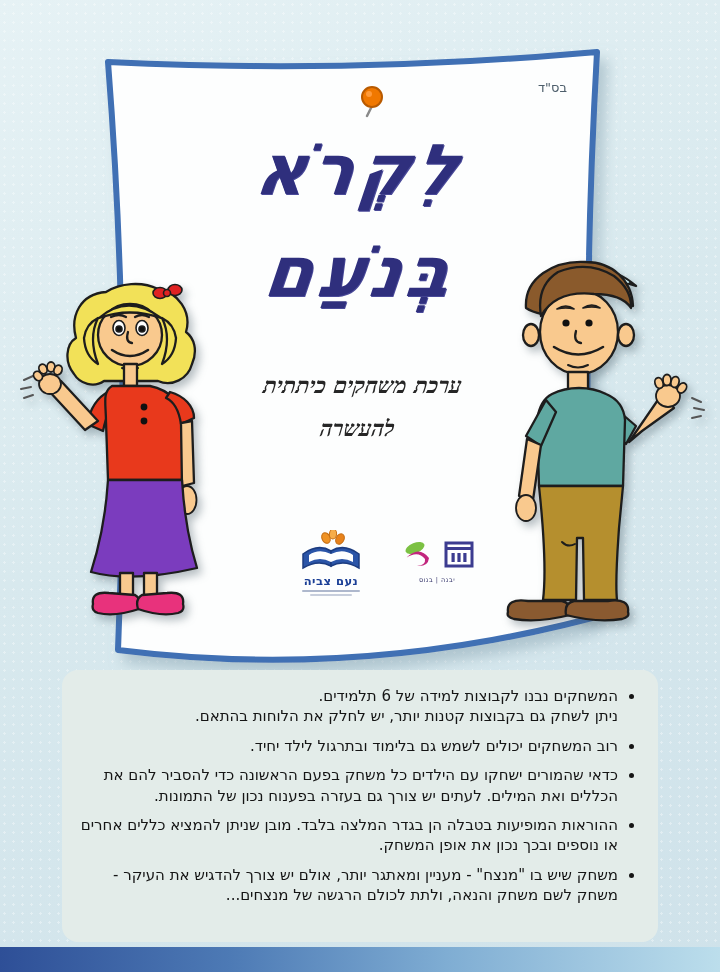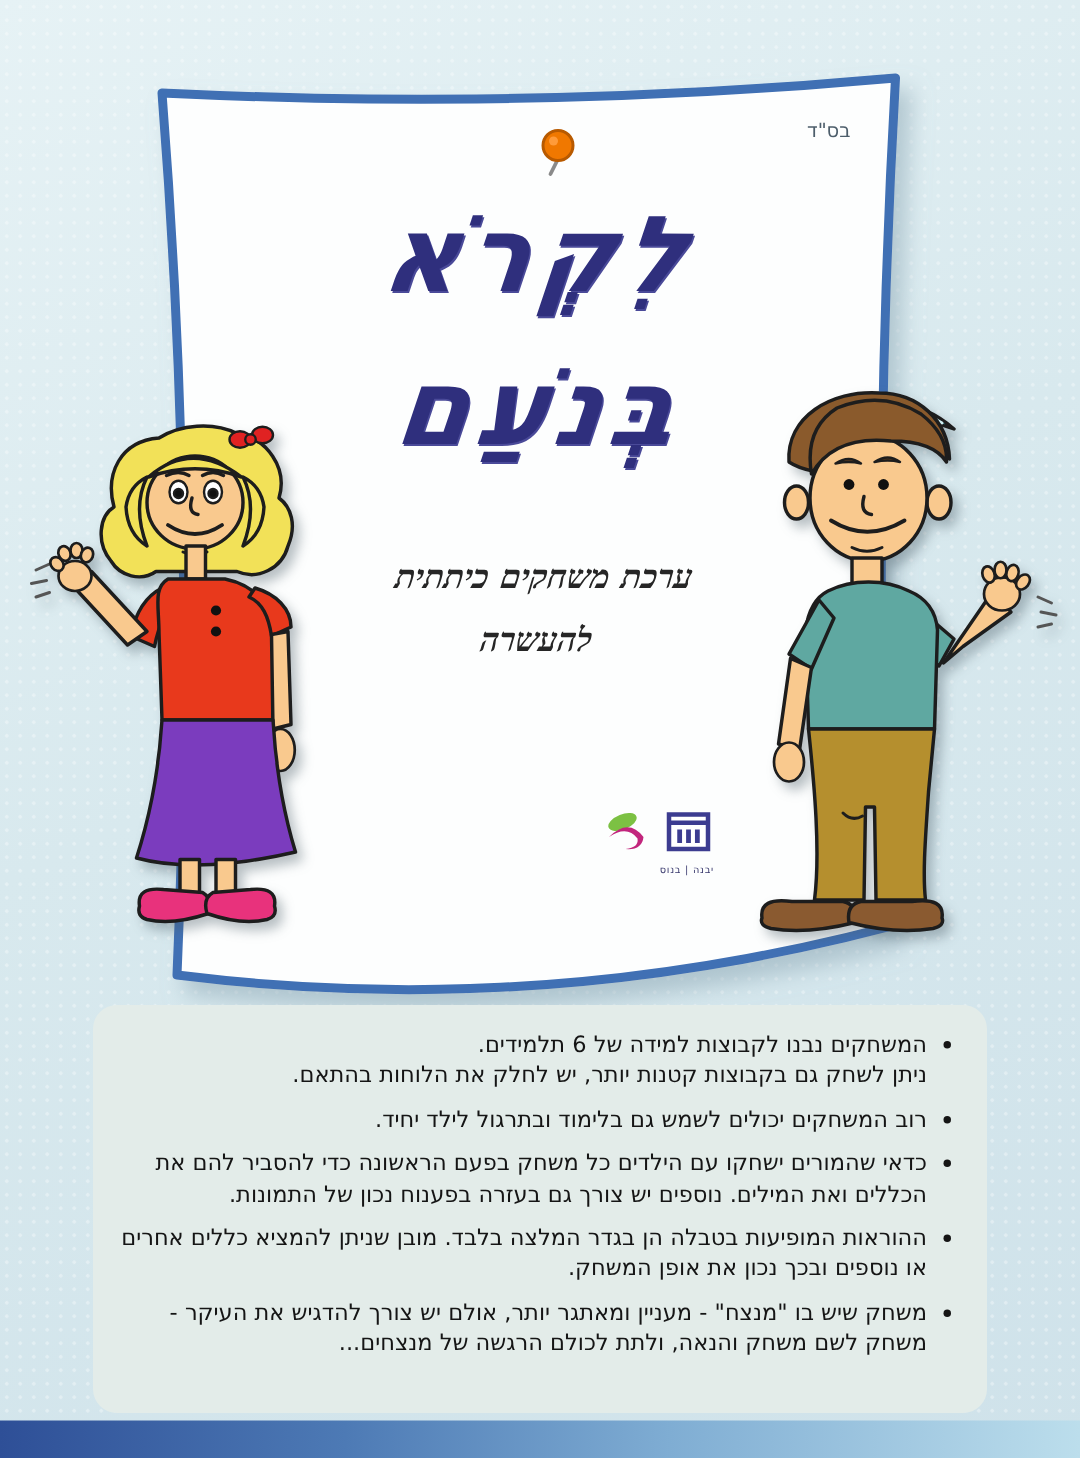--- a/index.html
+++ b/index.html
@@ -24,21 +24,21 @@
   }
   .subtitle-block{position:absolute;left:190px;top:372px;width:340px;text-align:center;
     font-family:"DejaVu Serif","Liberation Serif",serif;font-style:italic;font-weight:600;
     color:#262626;transform:skewX(-7deg);}
   .subtitle-l1{font-size:22px;}
   .subtitle-l2{font-size:22px;margin-top:16px;}
   .logo-left{position:absolute;left:288px;top:530px;width:86px;text-align:center;}
   .logo-left .logo-title{font-size:11.5px;font-weight:bold;color:#1b3f96;margin-top:-2px;letter-spacing:.5px;}
   .logo-left .logo-microline{height:2px;background:#9aa6c0;border-radius:1px;margin:2px 14px 0 14px;opacity:.8;}
   .logo-left .logo-microline.short{margin:2px 22px 0 22px;height:1.6px;opacity:.55;}
-  .logo-right{position:absolute;left:398px;top:540px;width:78px;}
+  .logo-right{position:absolute;left:398px;top:540px;width:78px;text-align:center;}
   .logo-right .logo-caption{font-size:6.5px;color:#3a3a6e;margin-top:2px;letter-spacing:.5px;}
   .char-svg{position:absolute;filter:drop-shadow(4px 5px 4px rgba(70,90,100,.38));}
   .girl{left:8px;top:280px;width:205px;height:365px;}
   .boy{left:496px;top:246px;width:228px;height:408px;}
   .notes-box{
     position:absolute;left:62px;top:670px;width:596px;height:272px;
     background:#e3ece9;border-radius:16px;box-sizing:border-box;
     padding:16px 24px 12px 18px;
   }
   .notes-list{margin:0;padding:0 16px 0 0;list-style:disc;}
@@ -76,20 +76,36 @@
   <div class="title-block">
     <div class="title-line">לִקְרֹא</div>
     <div class="title-line">בְּנֹעַם</div>
   </div>
 
   <div class="subtitle-block">
     <div class="subtitle-l1">ערכת משחקים כיתתית</div>
     <div class="subtitle-l2">להעשרה</div>
   </div>
 
+  <div class="logo-left">
+    <svg width="86" height="42" viewBox="0 0 86 42">
+      <g stroke="#c56d12" stroke-width="1">
+        <ellipse cx="38" cy="8" rx="4" ry="5.5" fill="#ef9325" transform="rotate(-25 38 8)"></ellipse>
+        <ellipse cx="45" cy="4" rx="3.6" ry="5" fill="#f6ad4a" transform="rotate(5 45 4)"></ellipse>
+        <ellipse cx="52" cy="9" rx="4" ry="5.5" fill="#e8821a" transform="rotate(28 52 9)"></ellipse>
+      </g>
+      <path d="M15,24 Q30,13 43,21 L43,36 Q30,29 15,38 Z" fill="#2b55a8" stroke="#1c3c80" stroke-width="1.5"></path>
+      <path d="M71,24 Q56,13 43,21 L43,36 Q56,29 71,38 Z" fill="#2b55a8" stroke="#1c3c80" stroke-width="1.5"></path>
+      <path d="M21,25 Q31,18 43,24 L43,32 Q32,26 21,32 Z" fill="#ffffff"></path>
+      <path d="M65,25 Q55,18 43,24 L43,32 Q54,26 65,32 Z" fill="#ffffff"></path>
+    </svg>
+    <div class="logo-title">נעם צביה</div>
+    <div class="logo-microline"></div>
+    <div class="logo-microline short"></div>
+  </div>
 
   <div class="logo-right">
     <svg width="78" height="30" viewBox="0 0 78 30">
       <ellipse cx="17" cy="8" rx="10" ry="5" fill="#7cc143" transform="rotate(-22 17 8)"></ellipse>
       <path d="M8,18 q13,-13 23,0 q-1,9 -12,8 q9,-1 8,-7 q-7,-9 -19,-1 Z" fill="#c2267d"></path>
       <g transform="translate(48,3)">
         <rect x="0" y="0" width="26" height="23" fill="#ffffff" stroke="#3c3c90" stroke-width="3"></rect>
         <rect x="0" y="4" width="26" height="3" fill="#3c3c90"></rect>
         <rect x="5.5" y="10" width="3.2" height="9" fill="#3c3c90"></rect>
         <rect x="11.4" y="10" width="3.2" height="9" fill="#3c3c90"></rect>
@@ -220,20 +236,20 @@
       <path d="M12,366 Q10,352 32,355 L66,355 Q76,357 74,369 Q42,377 18,373 Q10,371 12,366 Z" fill="#8a5a30"></path>
       <path d="M132,366 Q134,352 112,355 L78,355 Q68,357 70,369 Q101,377 126,373 Q134,371 132,366 Z" fill="#8a5a30"></path>
     </g>
   </svg>
 
   <div class="notes-box">
     <ul class="notes-list">
       <li>המשחקים נבנו לקבוצות למידה של 6 תלמידים.
 ניתן לשחק גם בקבוצות קטנות יותר, יש לחלק את הלוחות בהתאם.</li>
       <li>רוב המשחקים יכולים לשמש גם בלימוד ובתרגול לילד יחיד.</li>
-      <li>כדאי שהמורים ישחקו עם הילדים כל משחק בפעם הראשונה כדי להסביר להם את הכללים ואת המילים. נוספים יש צורך גם בעזרה בפענוח נכון של התמונות.</li>
+      <li>כדאי שהמורים ישחקו עם הילדים כל משחק בפעם הראשונה כדי להסביר להם את הכללים ואת המילים. לעתים יש צורך גם בעזרה בפענוח נכון של התמונות.</li>
       <li>ההוראות המופיעות בטבלה הן בגדר המלצה בלבד. מובן שניתן להמציא כללים אחרים או נוספים ובכך נכון את אופן המשחק.</li>
       <li>משחק שיש בו "מנצח" - מעניין ומאתגר יותר, אולם יש צורך להדגיש את העיקר - משחק לשם משחק והנאה, ולתת לכולם הרגשה של מנצחים...</li>
     </ul>
   </div>
 
   <div class="footer-band"></div>
 </div>
 
 </body></html>

